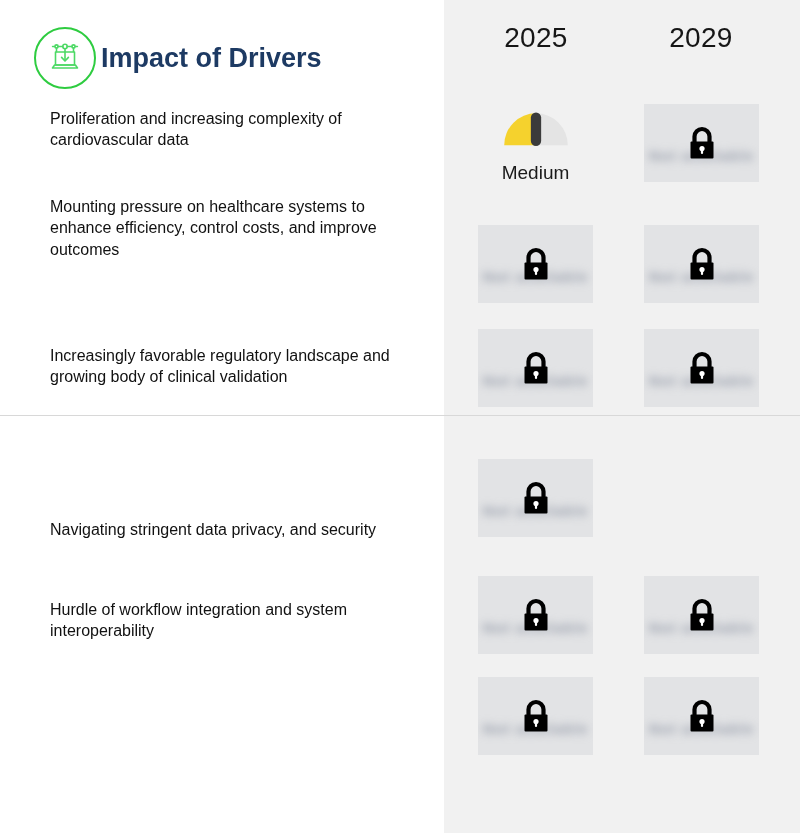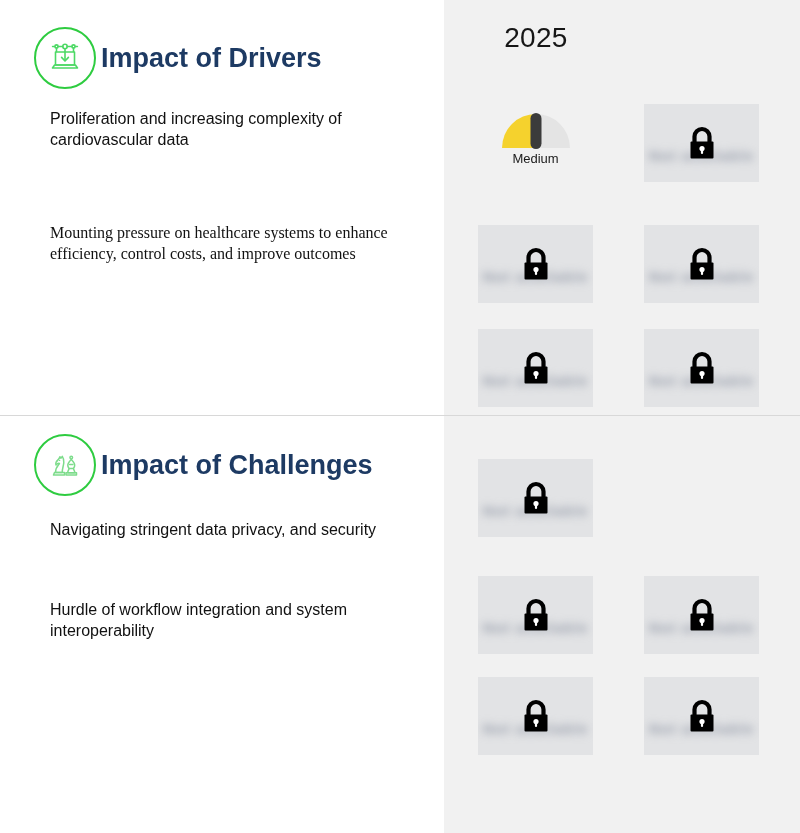--- a/index.html
+++ b/index.html
@@ -135,77 +135,59 @@
   
   .gauge-wrap {
     position: absolute;
     inset: 0;
     display: flex;
     flex-direction: column;
     align-items: center;
     justify-content: flex-start;
   }
   .gauge-label {
-    font-size: 13px;
+    font-size: 19px;
     color: #1a1a1a;
-    margin-top: 2px;
+    margin-top: 16px;
     line-height: 1;
   }
 </style>
 </head>
 <body>
 
 <div id="root">
 
   <div class="right-panel"></div>
   <div class="section-divider"></div>
 
   <div class="col-header c2025">2025</div>
+  <div class="col-header c2029">2029</div>
 
   <div class="section-head drivers">
     <div class="head-icon-circle">
       <svg width="36" height="36" viewBox="0 0 36 36" fill="none" stroke="#4cd964" stroke-width="1.6" stroke-linecap="round" stroke-linejoin="round">
         <circle cx="18" cy="6.5" r="2.2"></circle>
         <circle cx="9.5" cy="6.5" r="1.6"></circle>
         <circle cx="26.5" cy="6.5" r="1.6"></circle>
         <path d="M11.1 6.5 H15.8 M20.2 6.5 H24.9"></path>
         <path d="M9.5 8.1 V11.5 M26.5 8.1 V11.5"></path>
         <path d="M7.6 6.5 H5.6 M28.4 6.5 H30.4"></path>
         <path d="M18 9 V20.5"></path>
         <path d="M14.6 17.4 L18 21 L21.4 17.4"></path>
         <path d="M8.5 12 H27.5 V25 H8.5 Z"></path>
         <path d="M5.5 28 H30.5 L28.4 25 H7.6 Z"></path>
       </svg>
     </div>
     <div class="head-title">Impact of Drivers</div>
   </div>
 
-  <div class="section-head challenges">
-    <div class="head-icon-circle">
-      <svg width="36" height="36" viewBox="0 0 36 36" fill="none" stroke="#7ddc8b" stroke-width="1.5" stroke-linecap="round" stroke-linejoin="round">
-
-        <path d="M6.5 28 H17.5 V25.5 H7.5 Z"></path>
-        <path d="M8.5 25.5 C8.5 20 11 18.5 12.5 16.5 C11.5 16 10 16.8 9 18 C8.4 16.2 9.6 14 11.2 12.6
-                 C12 11.9 12.6 11 12.9 9.8 L14 11.2 L15.3 9.3 C16.6 11.2 17 13.4 16.8 15.6
-                 C16.5 19 15.2 21.8 15.2 25.5 Z"></path>
-        <circle cx="12.6" cy="13.4" r="0.7" fill="#7ddc8b" stroke="none"></circle>
-
-        <path d="M19 28 H29.5 V25.8 H19 Z"></path>
-        <path d="M20.7 25.8 C20.7 23.6 22 22.8 22 21.4 H26.5 C26.5 22.8 27.8 23.6 27.8 25.8 Z"></path>
-        <path d="M22 21.4 C20.6 19.6 20.6 16.8 22.3 14.8 C23 14 23.6 13.3 24.25 12.4
-                 C24.9 13.3 25.5 14 26.2 14.8 C27.9 16.8 27.9 19.6 26.5 21.4"></path>
-        <path d="M22.6 17.6 H25.9"></path>
-        <circle cx="24.25" cy="10.6" r="1.3"></circle>
-      </svg>
-    </div>
-    <div class="head-title">Impact of Challenges</div>
-  </div>
 
   <div class="bullet" style="top:108px;">Proliferation and increasing complexity of cardiovascular data</div>
-  <div class="bullet" style="top:222px;font-family:Liberation Serif, serif;">Mounting pressure on healthcare systems to enhance efficiency, control costs, and improve outcomes</div>
+  <div class="bullet" style="top:196px;">Mounting pressure on healthcare systems to enhance efficiency, control costs, and improve outcomes</div>
+  <div class="bullet" style="top:345px;">Increasingly favorable regulatory landscape and growing body of clinical validation</div>
 
   <div class="bullet" style="top:519px;">Navigating stringent data privacy, and security</div>
   <div class="bullet" style="top:599px;">Hurdle of workflow integration and system interoperability</div>
 
   <div class="cell" style="left:478px; top:104px;">
     <div class="gauge-wrap">
       <svg width="76" height="46" viewBox="0 0 76 46">
         <path d="M4 44 A34 34 0 0 1 38 10 L38 44 Z" fill="#f5d22d"></path>
         <path d="M38 10 A34 34 0 0 1 72 44 L38 44 Z" fill="#e4e4e4"></path>
         <g transform="rotate(0 38 44)">

